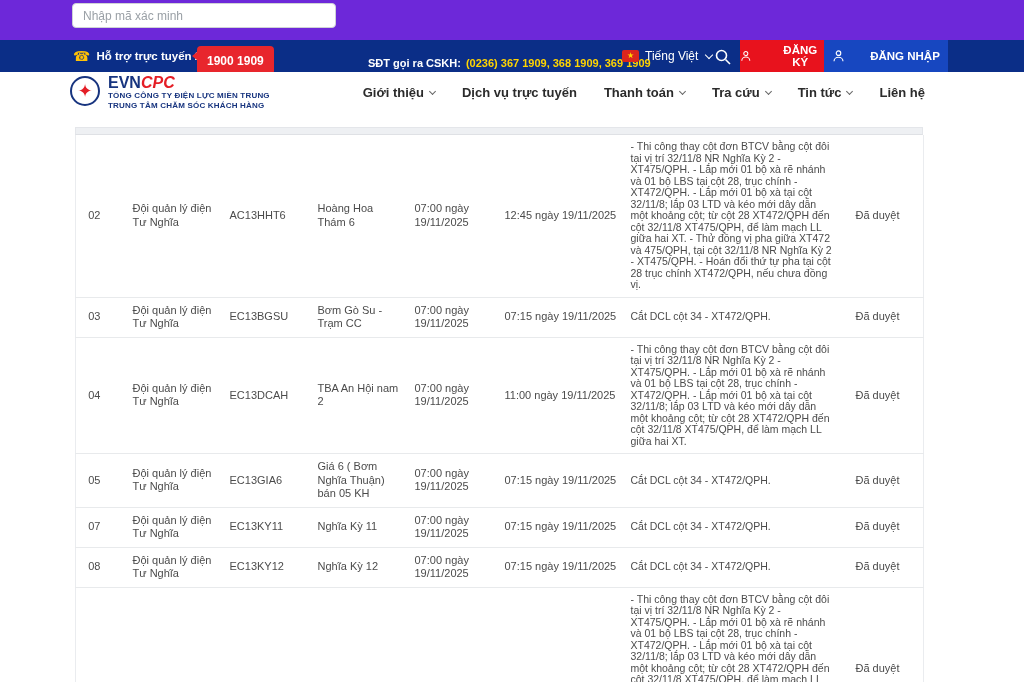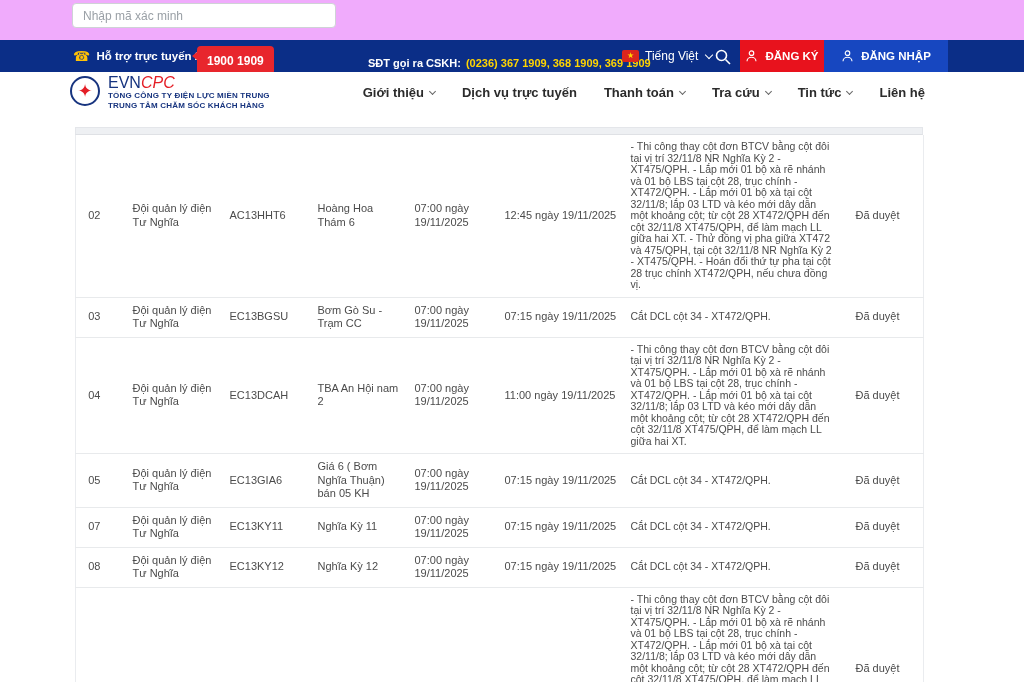--- a/index.html
+++ b/index.html
@@ -1,20 +1,20 @@
 <!DOCTYPE html>
 <html><head>
 <meta charset="utf-8">
 <style>
   * { margin:0; padding:0; box-sizing:border-box; }
   html,body { width:1024px; height:682px; overflow:hidden; background:#fff;
     font-family:"Liberation Sans","DejaVu Sans",sans-serif; }
 
   
-  .top-strip { position:relative; height:40px; background:#f0abfc; }
+  .top-strip { position:relative; height:40px; background:#6d28d9; }
   .verify-input { position:absolute; left:72px; top:3px; width:264px; height:25px;
     border:1px solid #cfd2d6; border-radius:4px; padding:0 10px; font-size:12px;
     color:#444; outline:none; font-family:inherit; }
   .verify-input::placeholder { color:#9aa0a6; }
 
   
   .blue-bar { position:relative; height:32px; background:#0b2e87; color:#fff; }
   .support-group { position:absolute; left:73px; top:0; height:32px; display:flex; align-items:center; }
   .phone-icon { color:#ffc107; font-size:14px; margin-right:6px; line-height:1; }
   .support-label { font-size:11.5px; font-weight:bold; }
@@ -29,33 +29,33 @@
   .cskh-numbers { color:#ffd400; margin-left:5px; }
   .vn-flag { position:absolute; left:622px; top:10px; width:17px; height:12px; background:#da251d;
     border-radius:2px; display:flex; align-items:center; justify-content:center;
     color:#ffd400; font-size:8px; line-height:1; }
   .lang-group { position:absolute; left:645px; top:0; height:32px; display:flex; align-items:center;
     gap:8px; font-size:12px; }
   .chev { display:inline-block; width:6px; height:6px; border-right:1.5px solid currentColor;
     border-bottom:1.5px solid currentColor; transform:rotate(45deg); margin-top:-3px; }
   .search-btn { position:absolute; left:714px; top:8px; width:18px; height:18px; cursor:pointer; }
   .bar-btn { position:absolute; top:0; height:32px; display:flex; align-items:center;
-    justify-content:center; gap:7px; font-size:11.5px; font-weight:bold; color:#fff;
+    justify-content:center; gap:25px; font-size:11.5px; font-weight:bold; color:#fff;
     border:none; cursor:pointer; font-family:inherit; }
   .register-btn { left:740px; width:84px; background:#e8121d; }
   .login-btn { left:824px; width:124px; background:#1747c0; }
 
   
   .site-header { position:relative; height:40px; background:#fff; }
   .brand { position:absolute; left:70px; top:2px; display:flex; align-items:flex-start; cursor:pointer; }
   .logo-circle { width:30px; height:30px; border:2px solid #17347f; border-radius:50%;
     display:flex; align-items:center; justify-content:center; margin-top:2px; }
   .logo-star { color:#e41e26; font-size:18px; line-height:1; }
   .brand-text { margin-left:8px; }
-  .brand-name { font-size:16px; font-weight:normal; line-height:17px; }
+  .brand-name { font-size:16px; font-weight:bold; line-height:17px; }
   .brand-evn { color:#17347f; }
   .brand-cpc { color:#e41e26; font-style:italic; }
   .brand-sub { font-size:8px; font-weight:bold; color:#17347f; line-height:10px; letter-spacing:.2px; }
   .main-nav { position:absolute; right:99px; top:0; height:40px; display:flex; align-items:center; gap:27px; }
   .nav-item { display:flex; align-items:center; gap:6px; font-size:13px; font-weight:bold;
     color:#2b2b2b; cursor:pointer; white-space:nowrap; }
   .nav-item .chev { width:5px; height:5px; border-color:#666; margin-top:-1px; }
 
   
   .main-area { position:absolute; left:75px; top:127px; width:848px; }

